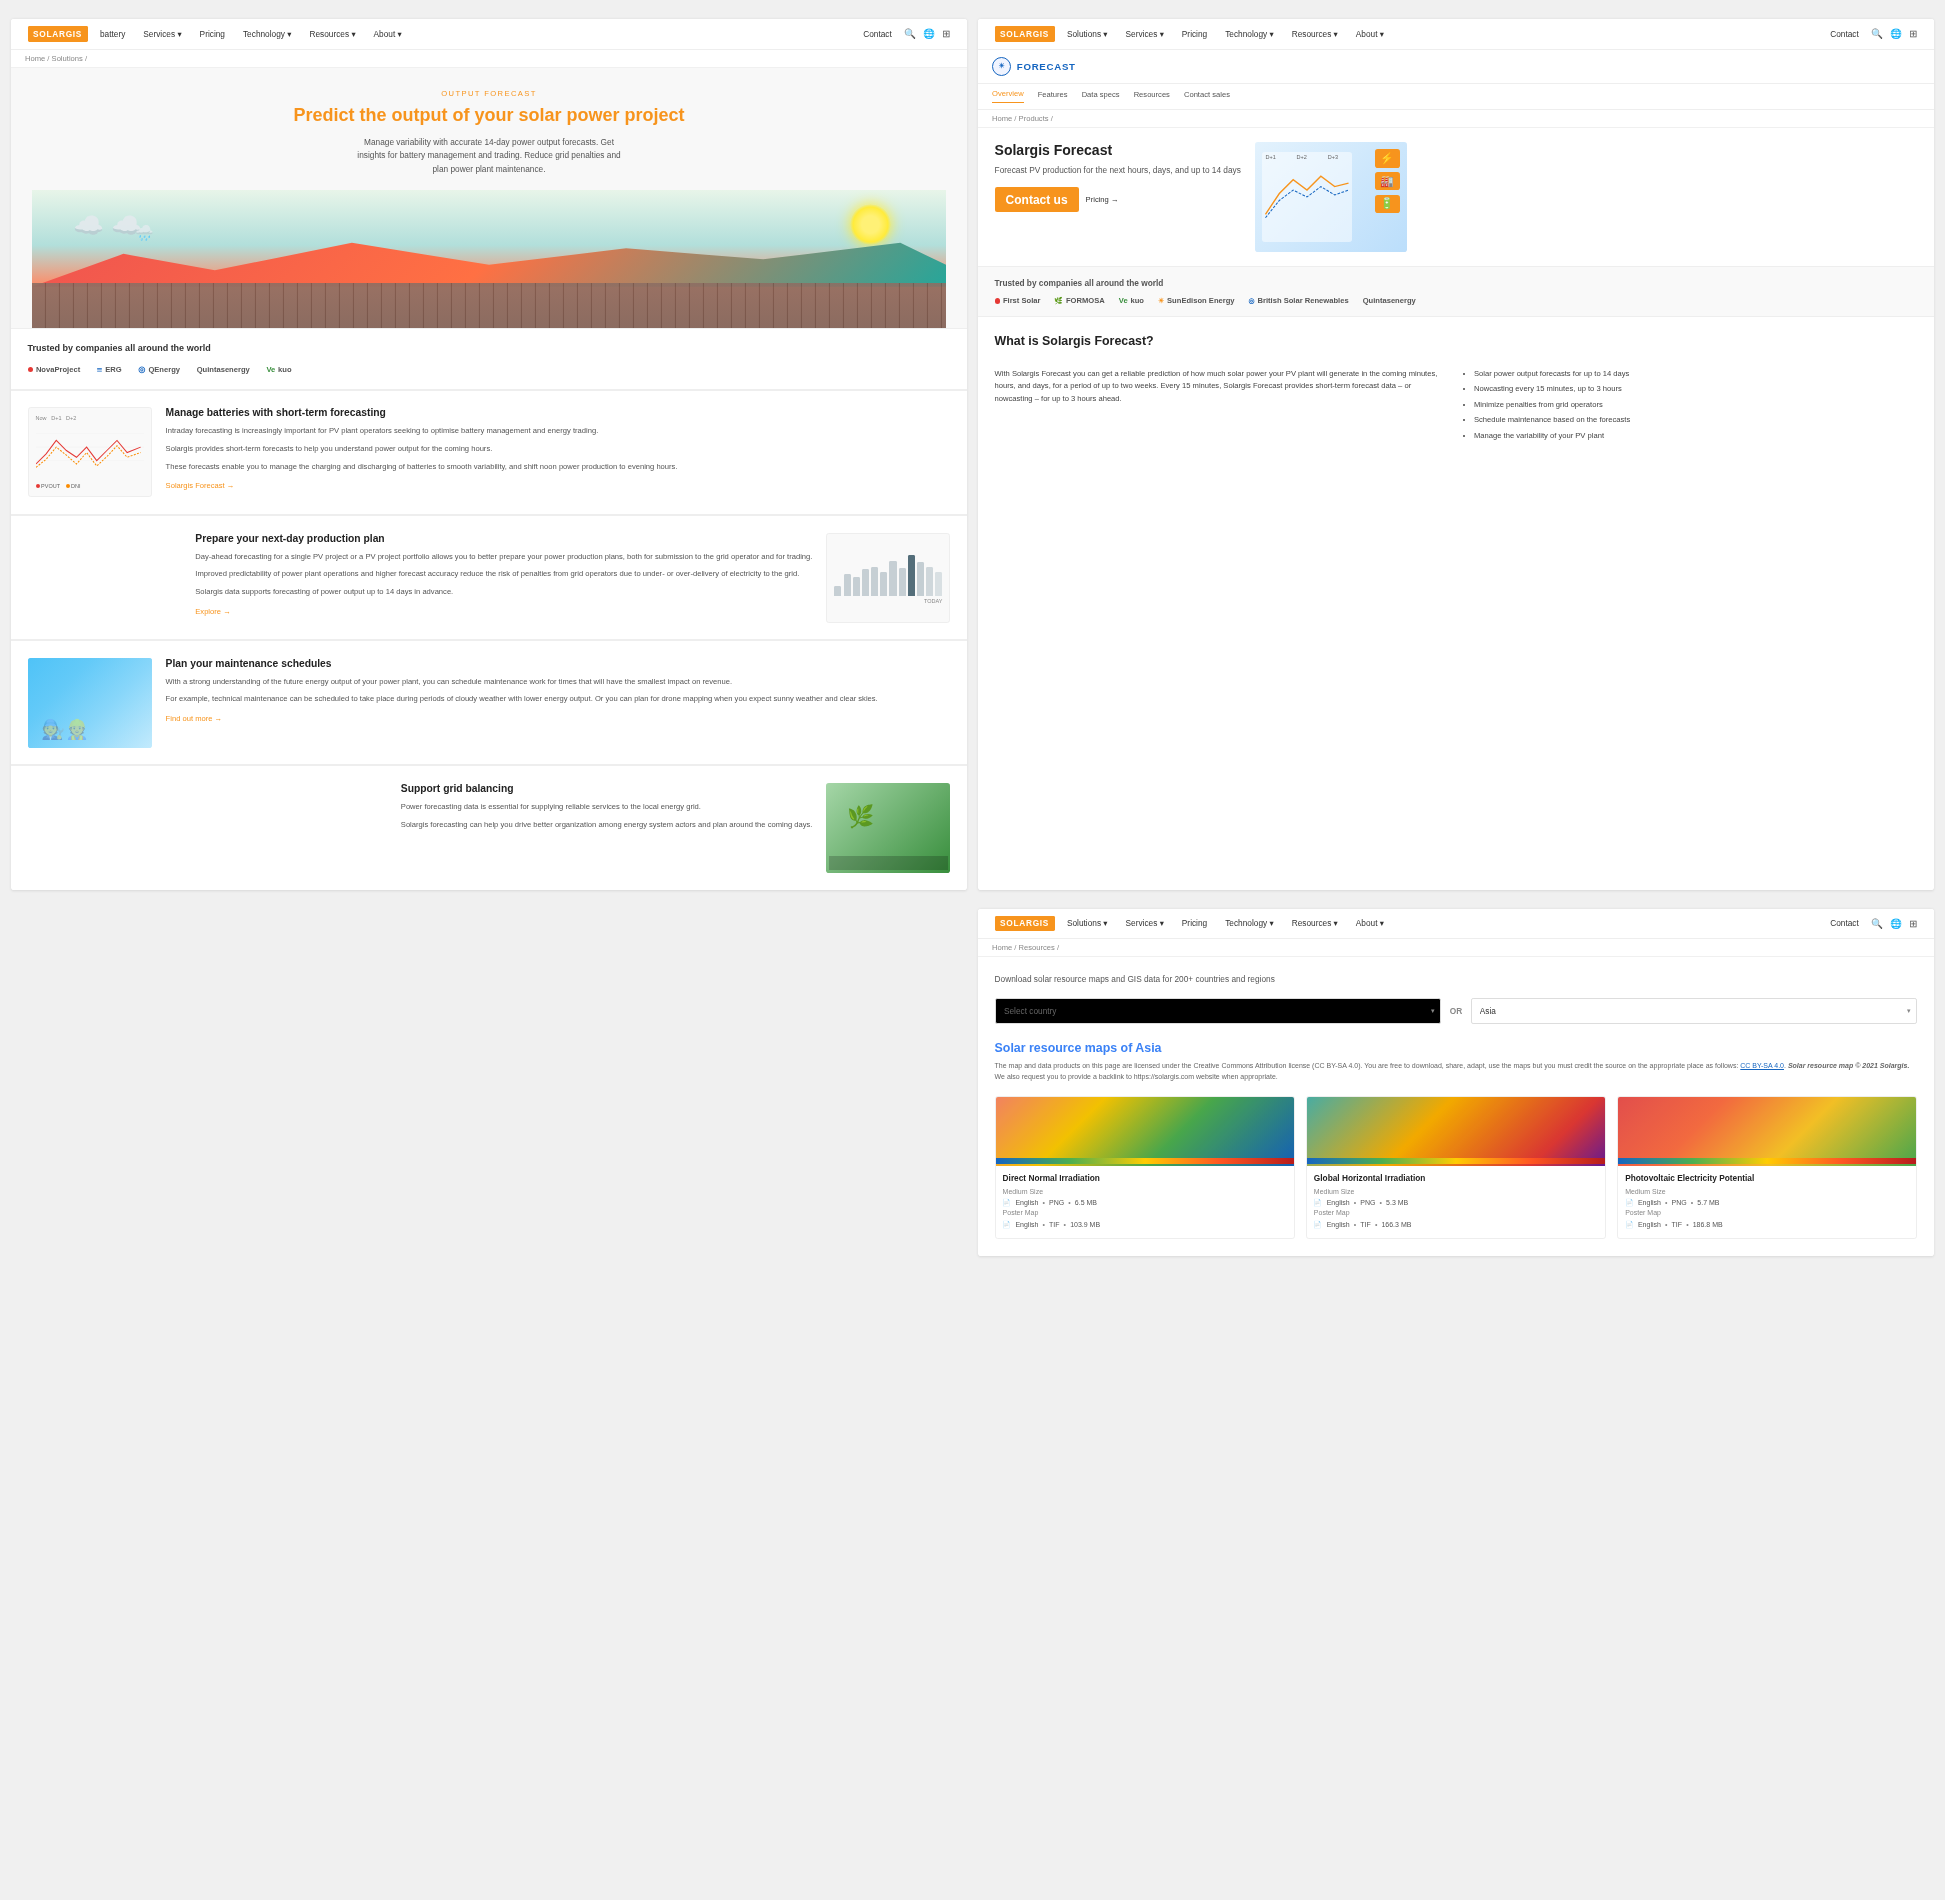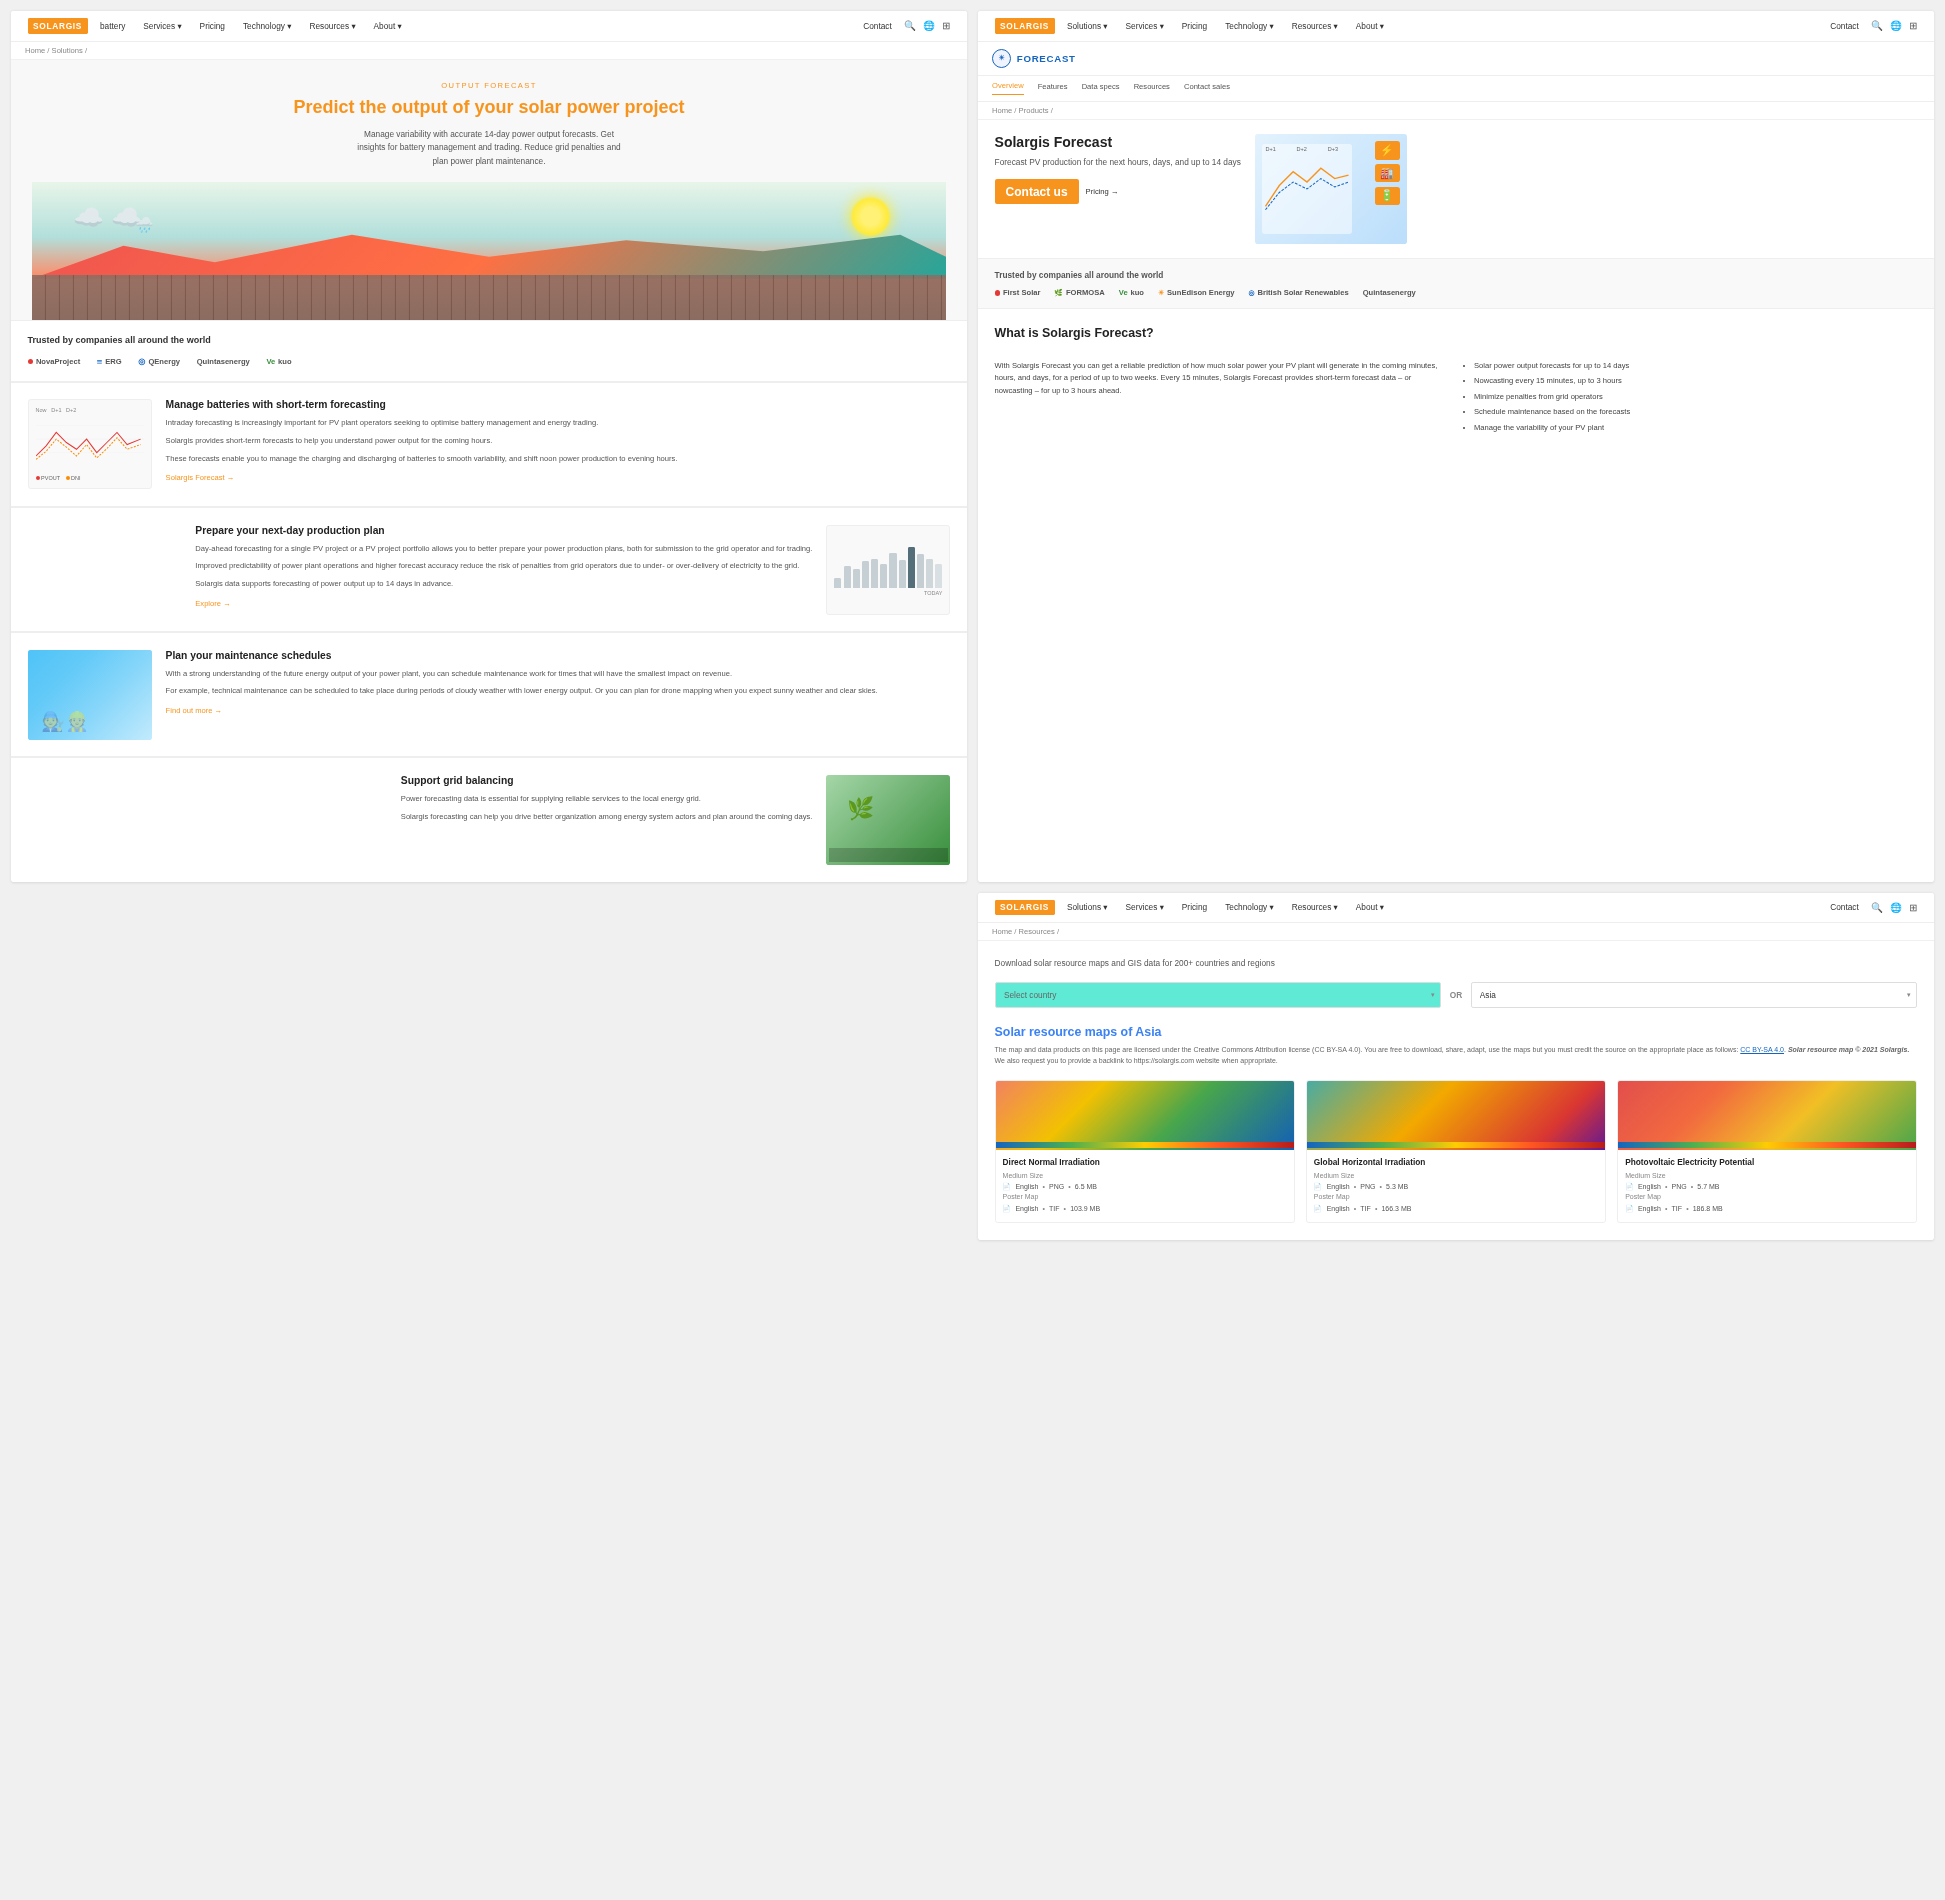--- a/index.html
+++ b/index.html
@@ -54,20 +54,21 @@
     }
     .nav-icons { display: flex; gap: 7px; align-items: center; }
     .nav-icon { font-size: 9.7px; cursor: pointer; color: #555; }
 
     
     .panel {
       background: #fff;
       border-radius: 2.8px;
       overflow: hidden;
       box-shadow: 0 0.7px 2.8px rgba(0,0,0,0.1);
+      margin-top: 8px;
     }
 
     
     .breadcrumb {
       font-size: 7.6px;
       color: #888;
       padding: 4.1px 14px;
       background: #fff;
       border-bottom: 0.7px solid #f0f0f0;
     }
@@ -442,21 +443,21 @@
       position: relative;
       flex: 1;
     }
     .select-wrapper select {
       width: 100%;
       padding: 7px 25px 7px 8.3px;
       border: 0.7px solid #ddd;
       border-radius: 2.1px;
       font-size: 8.3px;
       color: #666;
-      background: #5eead4;
+      background: #000000;
       appearance: none;
       cursor: pointer;
     }
     .select-arrow {
       position: absolute;
       right: 7px;
       top: 50%;
       transform: translateY(-50%);
       font-size: 7px;
       color: #888;

